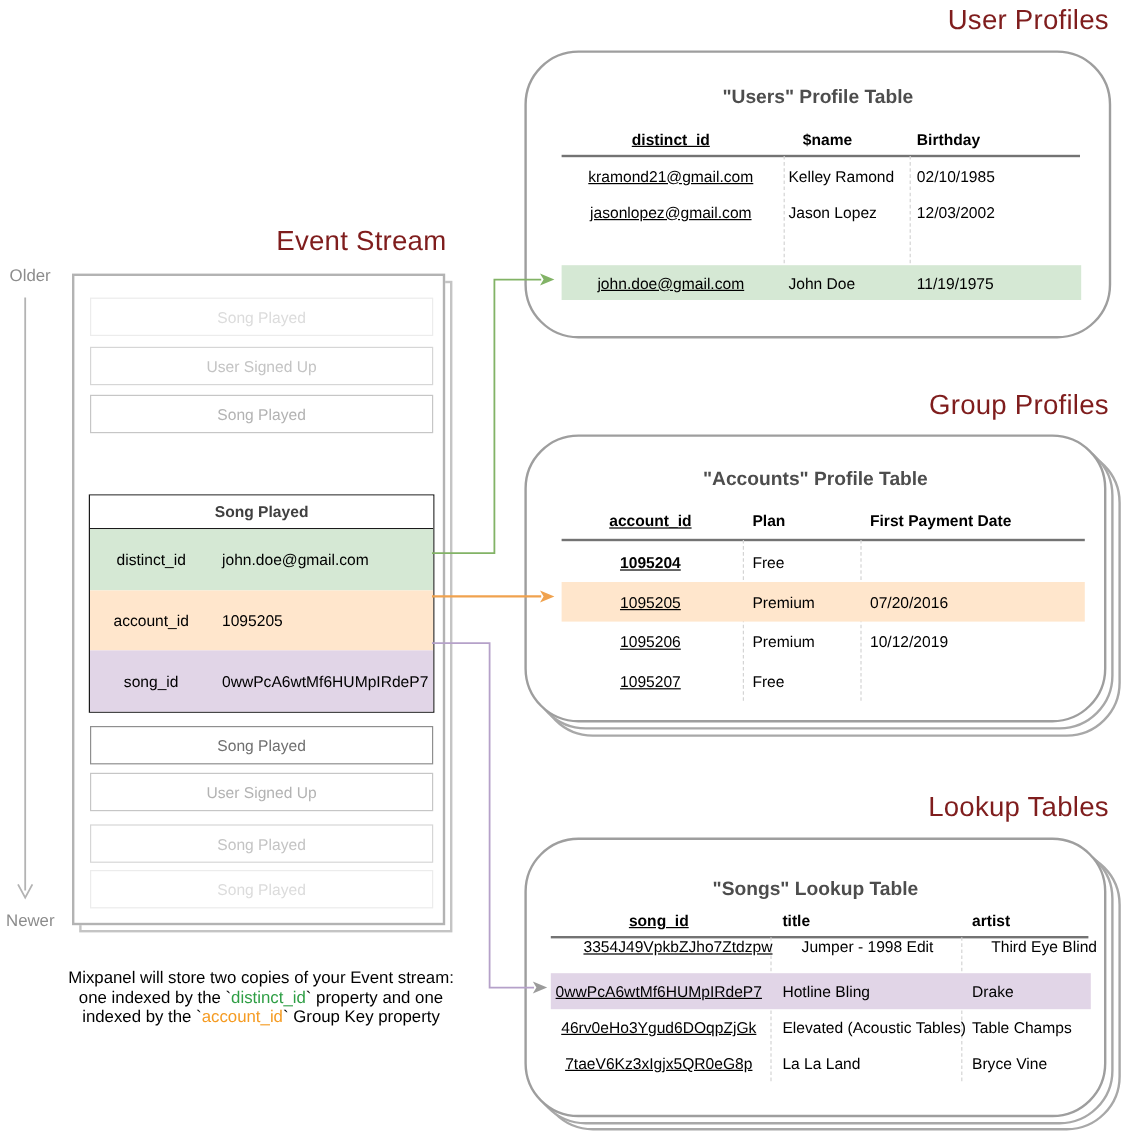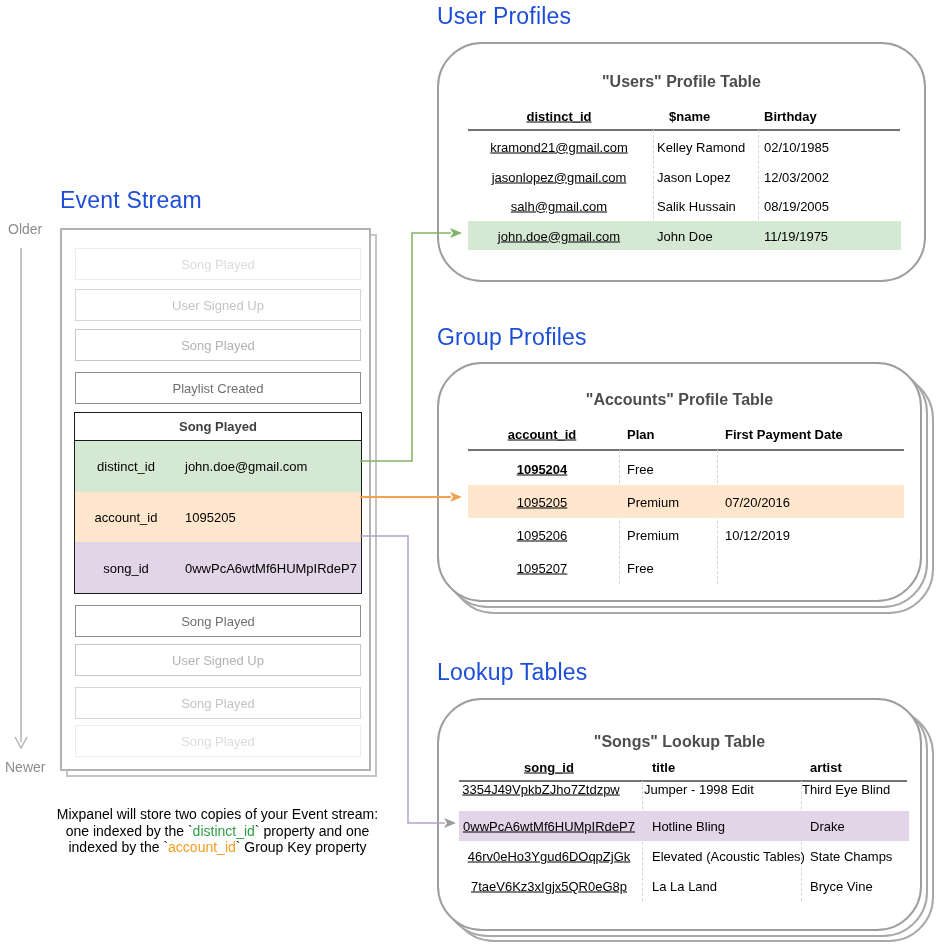--- a/index.html
+++ b/index.html
@@ -1,20 +1,20 @@
 <!DOCTYPE html>
 <html><head>
 <meta charset="utf-8">
 <style>
   * { margin:0; padding:0; box-sizing:border-box; }
   html,body { background:#ffffff; }
   body { font-family:"Liberation Sans","DejaVu Sans",sans-serif; color:#000; }
   #canvas { position:relative; width:941px; height:951px; background:#fff; overflow:hidden; }
 
-  .section-title { position:absolute; text-align:left; font-size:23px; color:#1d4ed8; letter-spacing:.2px; }
+  .section-title { position:absolute; text-align:right; font-size:23px; color:#7f1d1d; letter-spacing:.2px; }
 
   
   .stream-stack { position:absolute; left:66px; top:234px; width:311px; height:543px; background:#fff; border:2px solid #c4c4c4; }
   .stream-box   { position:absolute; left:60px; top:228px; width:311px; height:543px; background:#fff; border:2px solid #b3b3b3; }
   .evt { position:absolute; left:13px; width:286px; height:32px; display:flex; align-items:center; justify-content:center; font-size:13px; background:#fff; }
   .fade1 { color:#707070; border:1px solid #8f8f8f; }
   .fade2 { color:#b3b3b3; border:1px solid #c6c6c6; }
   .fade3 { color:#c4c4c4; border:1px solid #d6d6d6; }
   .fade4 { color:#dcdcdc; border:1px solid #ececec; }
 
@@ -65,23 +65,20 @@
 
     <div class="evt fade4" style="top:18px;">
         <span>Song Played</span>
       </div>
     <div class="evt fade3" style="top:59px;">
         <span>User Signed Up</span>
       </div>
     <div class="evt fade2" style="top:99px;">
         <span>Song Played</span>
       </div>
-    <div class="evt fade1" style="top:142px;">
-        <span>Playlist Created</span>
-      </div>
 
     <div class="event-card">
       <div class="hdr">Song Played</div>
       <div class="prow bg-green">
         <span class="k">distinct_id</span>
         <span class="v">john.doe@gmail.com</span>
       </div>
       <div class="prow bg-orange">
         <span class="k">account_id</span>
         <span class="v">1095205</span>
@@ -125,25 +122,20 @@
 
     <div class="trow" style="left:29px; top:88px;  width:433px;">
       <span class="cell ctr u" style="left:0; width:182px;">kramond21@gmail.com</span>
       <span class="cell" style="left:189px;">Kelley Ramond</span>
       <span class="cell" style="left:296px;">02/10/1985</span>
     </div>
     <div class="trow" style="left:29px; top:118px; width:433px;">
       <span class="cell ctr u" style="left:0; width:182px;">jasonlopez@gmail.com</span>
       <span class="cell" style="left:189px;">Jason Lopez</span>
       <span class="cell" style="left:296px;">12/03/2002</span>
-    </div>
-    <div class="trow" style="left:29px; top:147px; width:433px;">
-      <span class="cell ctr u" style="left:0; width:182px;">salh@gmail.com</span>
-      <span class="cell" style="left:189px;">Salik Hussain</span>
-      <span class="cell" style="left:296px;">08/19/2005</span>
     </div>
     <div class="trow bg-green" style="left:29px; top:177px; width:433px;">
       <span class="cell ctr u" style="left:0; width:182px;">john.doe@gmail.com</span>
       <span class="cell" style="left:189px;">John Doe</span>
       <span class="cell" style="left:296px;">11/19/1975</span>
     </div>
   </div>
 
   <div class="pcard-stack" style="left:449px; top:374px; width:485px; height:240px;"></div>
   <div class="pcard-stack" style="left:443px; top:368px; width:485px; height:240px;"></div>
@@ -186,34 +178,34 @@
     <div class="card-title" style="top:33px;">"Songs" Lookup Table</div>
     <div class="trow th" style="left:20px; top:54px; width:450px; height:26px;">
       <span class="cell ctr u" style="left:2px; width:176px;">song_id</span>
       <span class="cell" style="left:193px;">title</span>
       <span class="cell" style="left:351px;">artist</span>
     </div>
     <div class="hdiv" style="left:20px; top:80px; width:448px;"></div>
     <div class="vdash" style="left:203px; top:81px; height:120px;"></div>
     <div class="vdash" style="left:362px; top:81px; height:120px;"></div>
 
-    <div class="trow" style="left:12px; top:81px; width:450px; height:15px;">
+    <div class="trow" style="left:36px; top:81px; width:450px; height:15px;">
       <span class="cell ctr u" style="left:2px; width:176px;">3354J49VpkbZJho7Ztdzpw</span>
       <span class="cell" style="left:193px;">Jumper - 1998 Edit</span>
       <span class="cell" style="left:351px;">Third Eye Blind</span>
     </div>
     <div class="trow bg-purple" style="left:20px; top:111px; width:450px; height:30px;">
       <span class="cell ctr u" style="left:2px; width:176px;">0wwPcA6wtMf6HUMpIRdeP7</span>
       <span class="cell" style="left:193px;">Hotline Bling</span>
       <span class="cell" style="left:351px;">Drake</span>
     </div>
     <div class="trow" style="left:20px; top:141px; width:450px; height:30px;">
       <span class="cell ctr u" style="left:2px; width:176px;text-align:center;">46rv0eHo3Ygud6DOqpZjGk</span>
       <span class="cell" style="left:193px;">Elevated (Acoustic Tables)</span>
-      <span class="cell" style="left:351px;">State Champs</span>
+      <span class="cell" style="left:351px;">Table Champs</span>
     </div>
     <div class="trow" style="left:20px; top:171px; width:450px; height:30px;">
       <span class="cell ctr u" style="left:2px; width:176px;">7taeV6Kz3xIgjx5QR0eG8p</span>
       <span class="cell" style="left:193px;">La La Land</span>
       <span class="cell" style="left:351px;">Bryce Vine</span>
     </div>
   </div>
 
   <svg class="overlay" width="941" height="951" viewBox="0 0 941 951">
 

